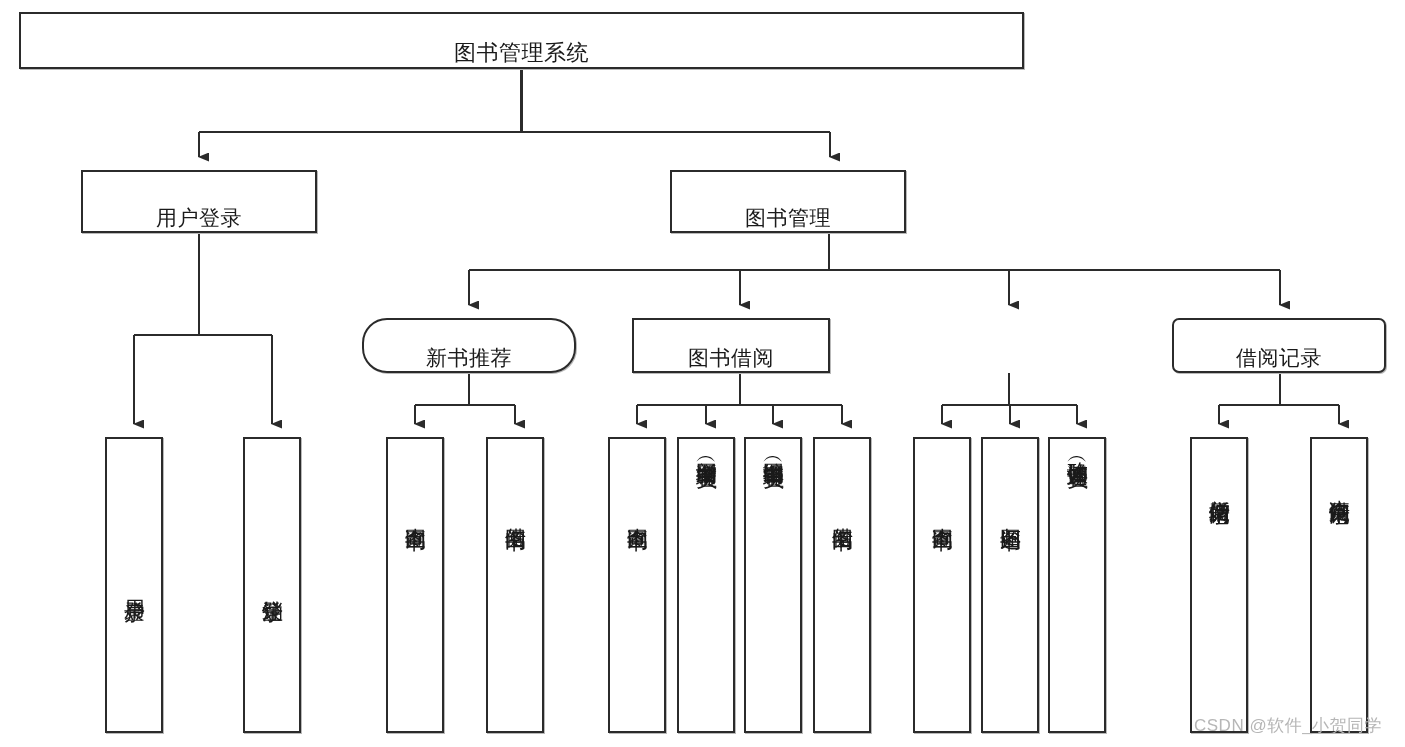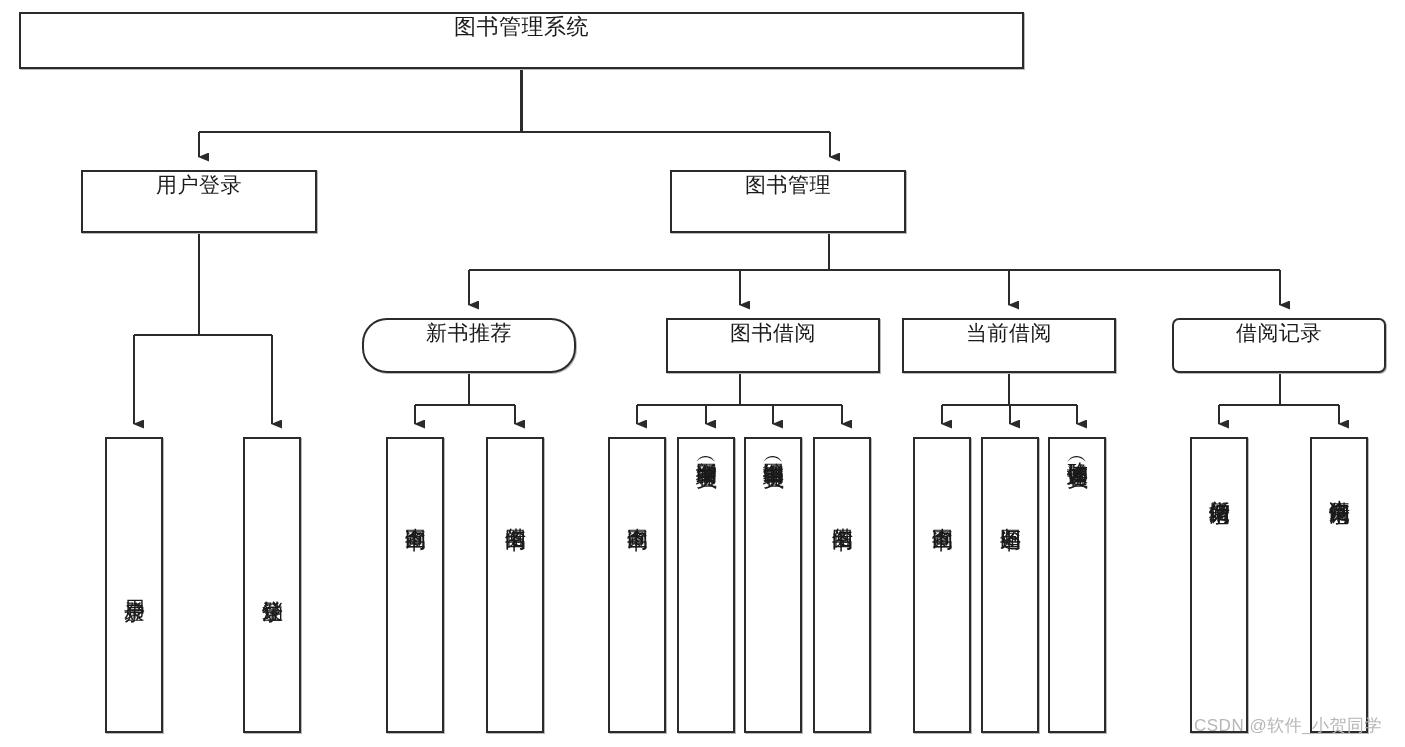--- a/index.html
+++ b/index.html
@@ -27,21 +27,21 @@
     height: 747px;
     pointer-events: none;
   }
   .node {
     position: absolute;
     box-sizing: border-box;
     background: #ffffff;
     border: 2px solid #2b2b2b;
     box-shadow: 1px 1px 0 0 #b9b9b9;
     display: flex;
-    align-items: flex-start;
+    align-items: flex-end;
     justify-content: center;
     z-index: 2;
   }
   .node-label {
     font-size: 21px;
     line-height: 1.22;
     color: #1a1a1a;
     letter-spacing: 0.5px;
     white-space: nowrap;
     text-align: center;
@@ -134,25 +134,22 @@
   <div class="node branch" style="left:81px; top:170px; width:236px; height:63px;">
     <span class="node-label">用户登录</span>
   </div>
   <div class="node branch" style="left:670px; top:170px; width:236px; height:63px;">
     <span class="node-label">图书管理</span>
   </div>
 
   <div class="node branch" style="left:362px; top:318px; width:214px; height:55px;border-radius:25px;">
     <span class="node-label">新书推荐</span>
   </div>
-  <div class="node branch" style="left:666px; top:318px; width:214px; height:55px;">
+  <div class="node branch" style="left:632px; top:318px; width:198px; height:55px;">
     <span class="node-label">图书借阅</span>
-  </div>
-  <div class="node branch" style="left:902px; top:318px; width:214px; height:55px;">
-    <span class="node-label">当前借阅</span>
   </div>
   <div class="node branch" style="left:1172px; top:318px; width:214px; height:55px;border-radius:7px;">
     <span class="node-label">借阅记录</span>
   </div>
 
   <div class="node leaf v-center" style="left:105px; top:437px; width:58px; height:296px;">
     <span class="node-label">用户登录</span>
   </div>
   <div class="node leaf v-center" style="left:243px; top:437px; width:58px; height:296px;">
     <span class="node-label">注销登录</span>

